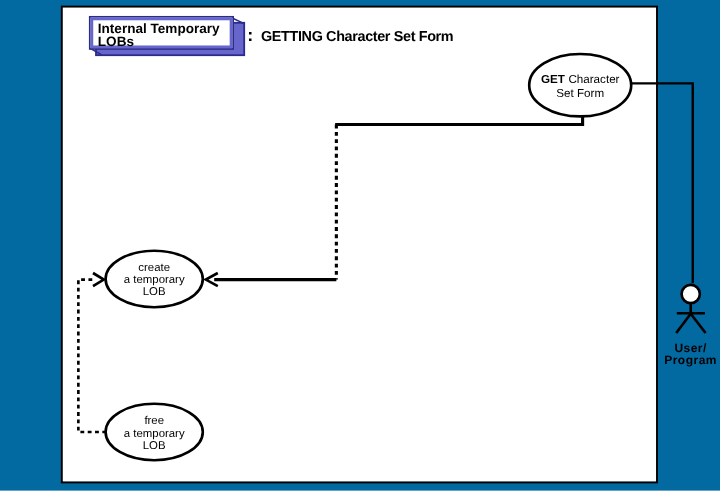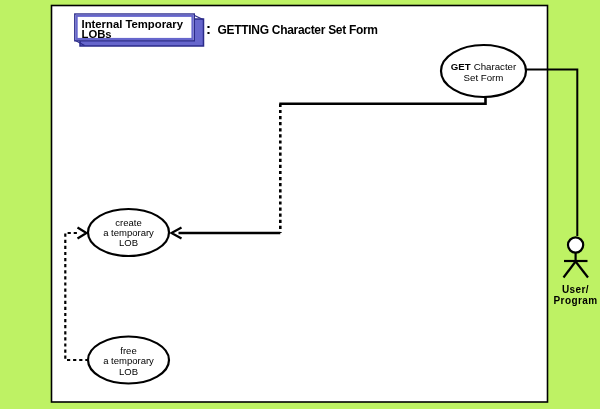--- a/index.html
+++ b/index.html
@@ -7,21 +7,21 @@
     padding: 0;
     background: #ffffff;
     width: 600px;
     height: 409px;
     overflow: hidden;
   }
   #stage {
     position: relative;
     width: 600px;
     height: 409px;
-    background: #bef264;
+    background: #0369a1;
   }
   svg text {
     font-family: "Liberation Sans", "DejaVu Sans", sans-serif;
     fill: #000000;
   }
   .badge-text {
     font-weight: bold;
     font-size: 11.3px;
   }
   .title-text {

